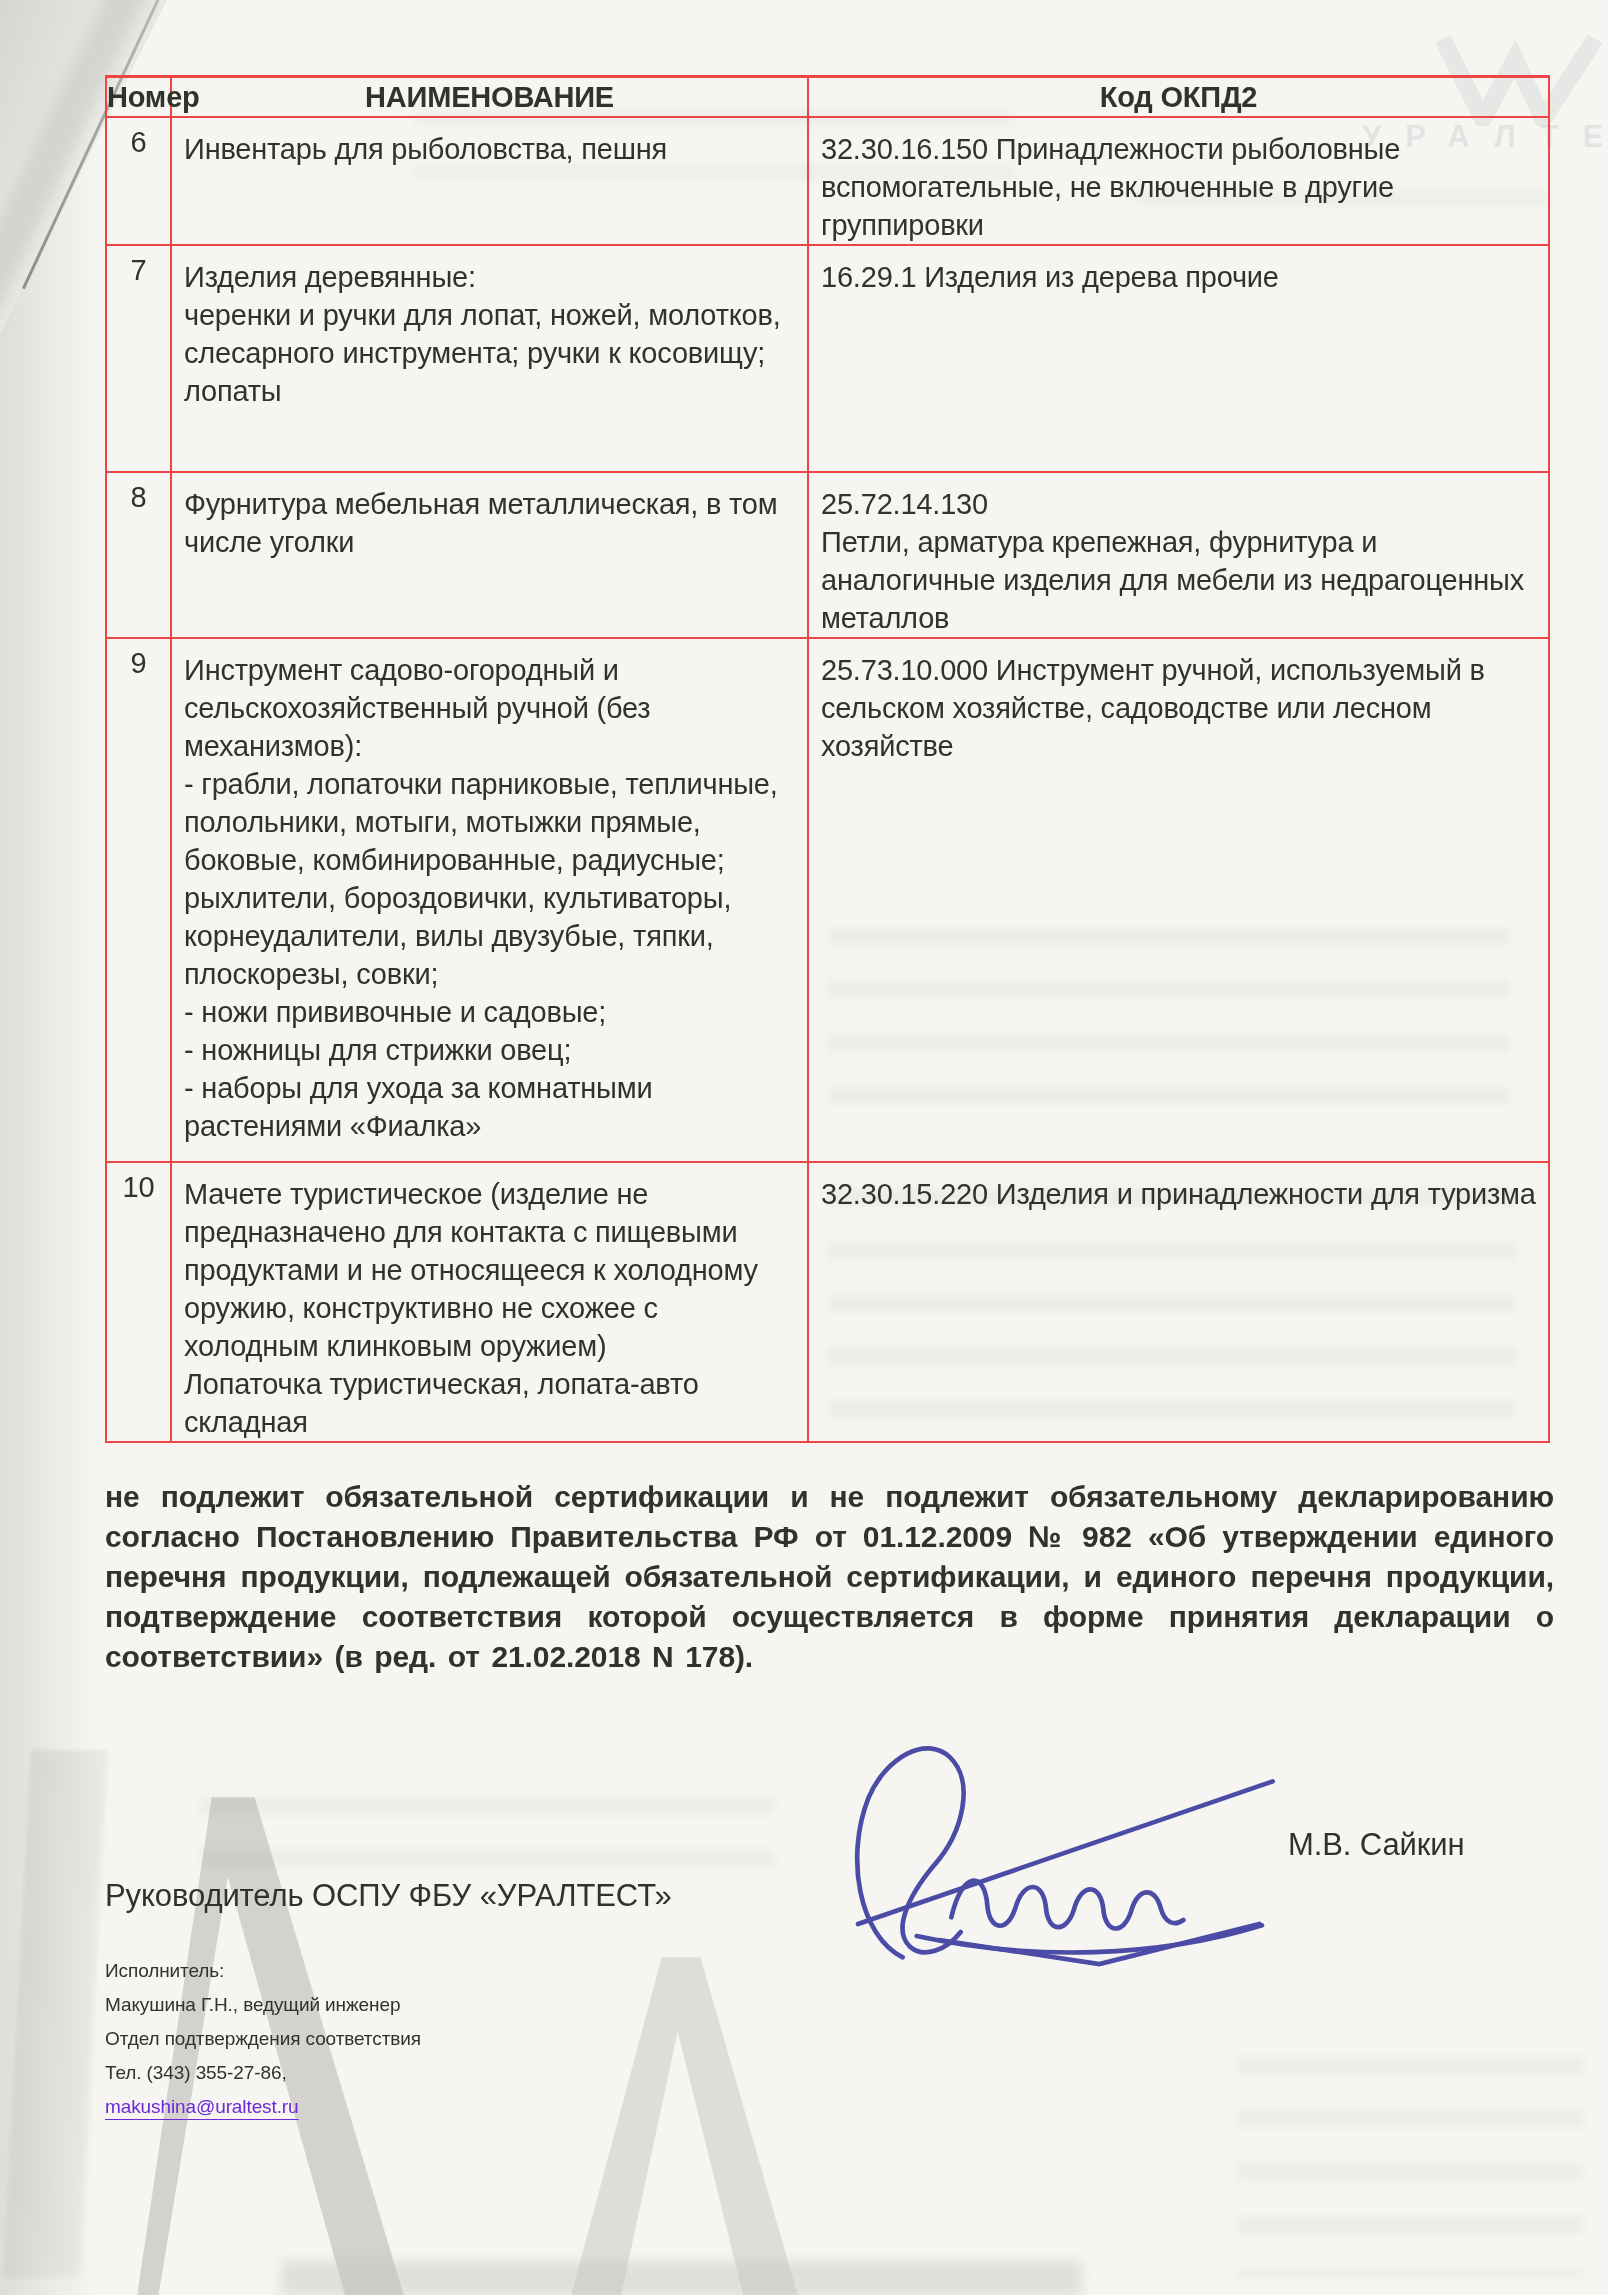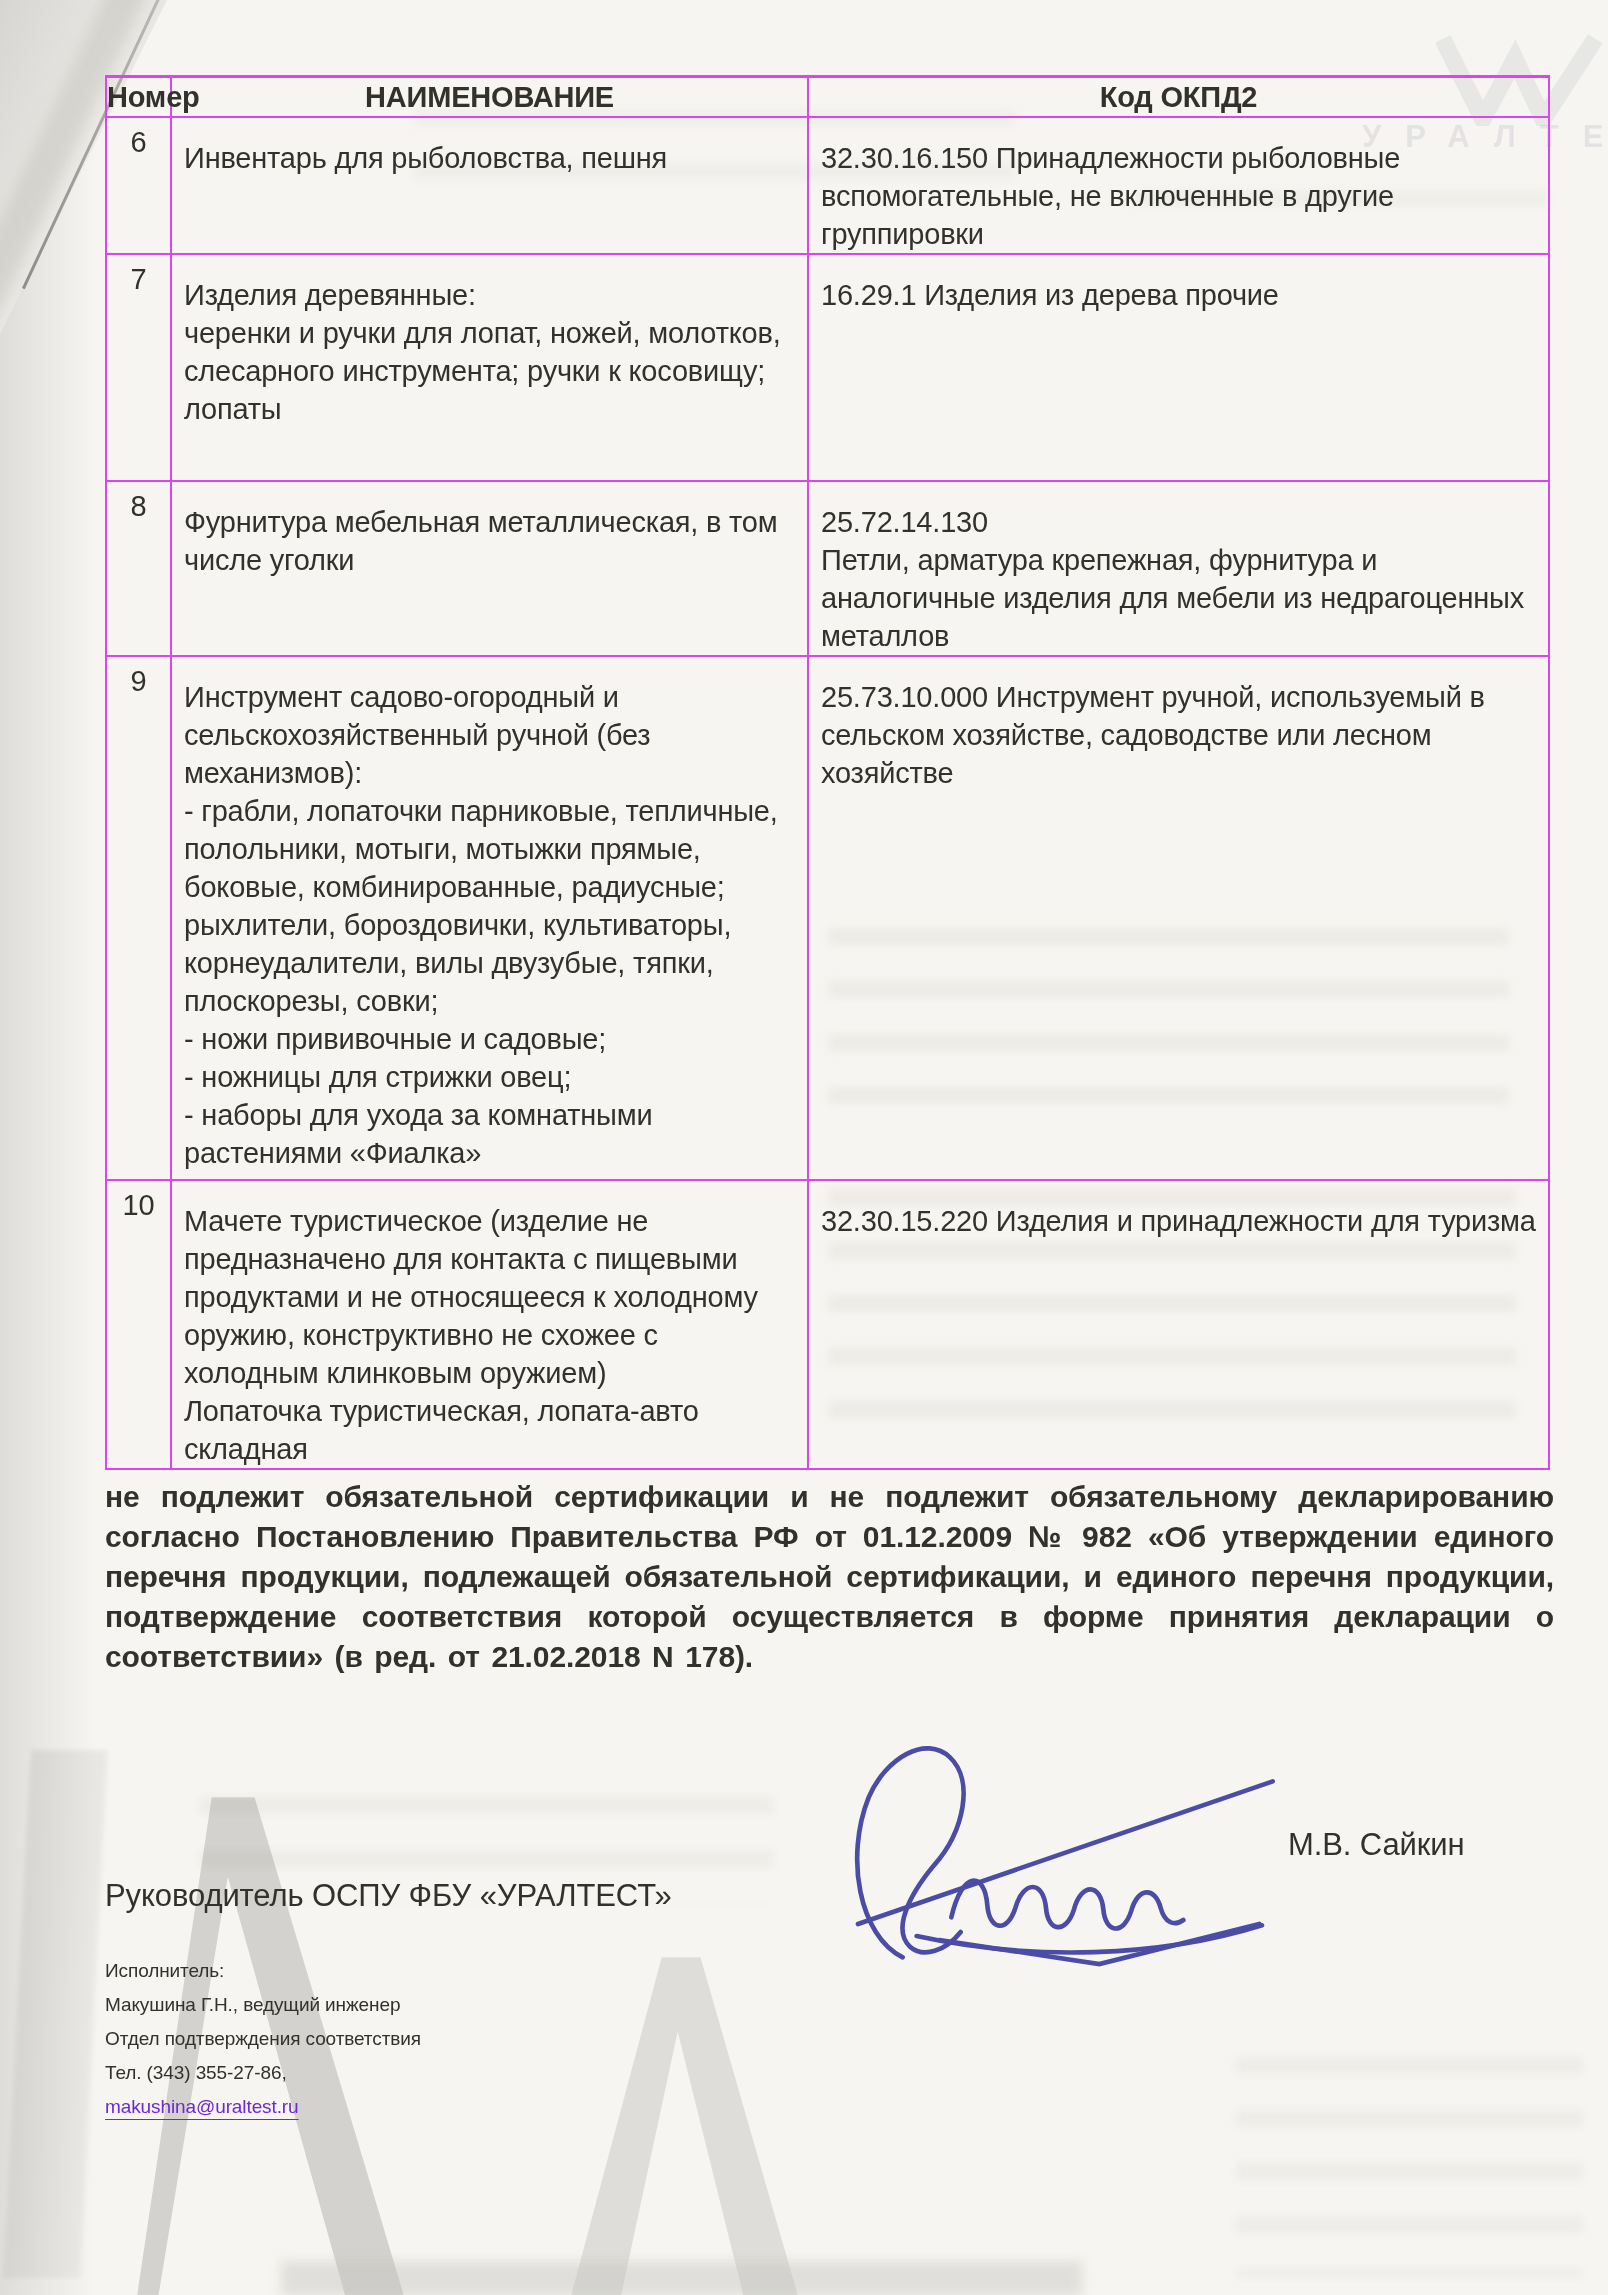--- a/index.html
+++ b/index.html
@@ -39,24 +39,24 @@
     font-size:31px;font-weight:700;letter-spacing:24px;color:#7e8b99;opacity:.16;
     white-space:nowrap;}
   .wm-logo{position:absolute;left:1436px;top:32px;opacity:.12;}
 
   
   table.tbl{position:absolute;left:105px;top:75px;width:1443px;
     border-collapse:collapse;table-layout:fixed;z-index:2;}
   .tbl col.c-num{width:65px;}
   .tbl col.c-name{width:637px;}
   .tbl col.c-code{width:741px;}
-  .tbl th,.tbl td{border:2px solid #d946ef;vertical-align:top;background:transparent;margin-left:24px;}
+  .tbl th,.tbl td{border:2px solid #ef4444;vertical-align:top;background:transparent;margin-left:24px;}
   .tbl thead th{border-top-width:3.3px;border-bottom-width:2.7px;height:35px;
     font-size:29px;font-weight:600;text-align:center;padding:2.7px 0 0;letter-spacing:-0.2px;}
-  .tbl td{font-size:29px;line-height:38px;padding:21px 12px 0;letter-spacing:-0.2px;
+  .tbl td{font-size:29px;line-height:38px;padding:12px 12px 0;letter-spacing:-0.2px;
     white-space:pre-line;}
   .tbl td.num{text-align:center;padding:5.3px 0 0;}
   tr.h6{height:116px;} tr.h7{height:227px;} tr.h8{height:152px;}
   tr.h9{height:524px;} tr.h10{height:275px;}
 
   
   .letter{position:absolute;left:105px;top:1477px;width:1449px;z-index:2;
     font-size:30px;line-height:40px;text-align:justify;letter-spacing:-0.1px;word-spacing:3.3px;font-weight:bold;}
   .letter p{margin:0;}
   .letter p.p2{text-indent:64px;}

